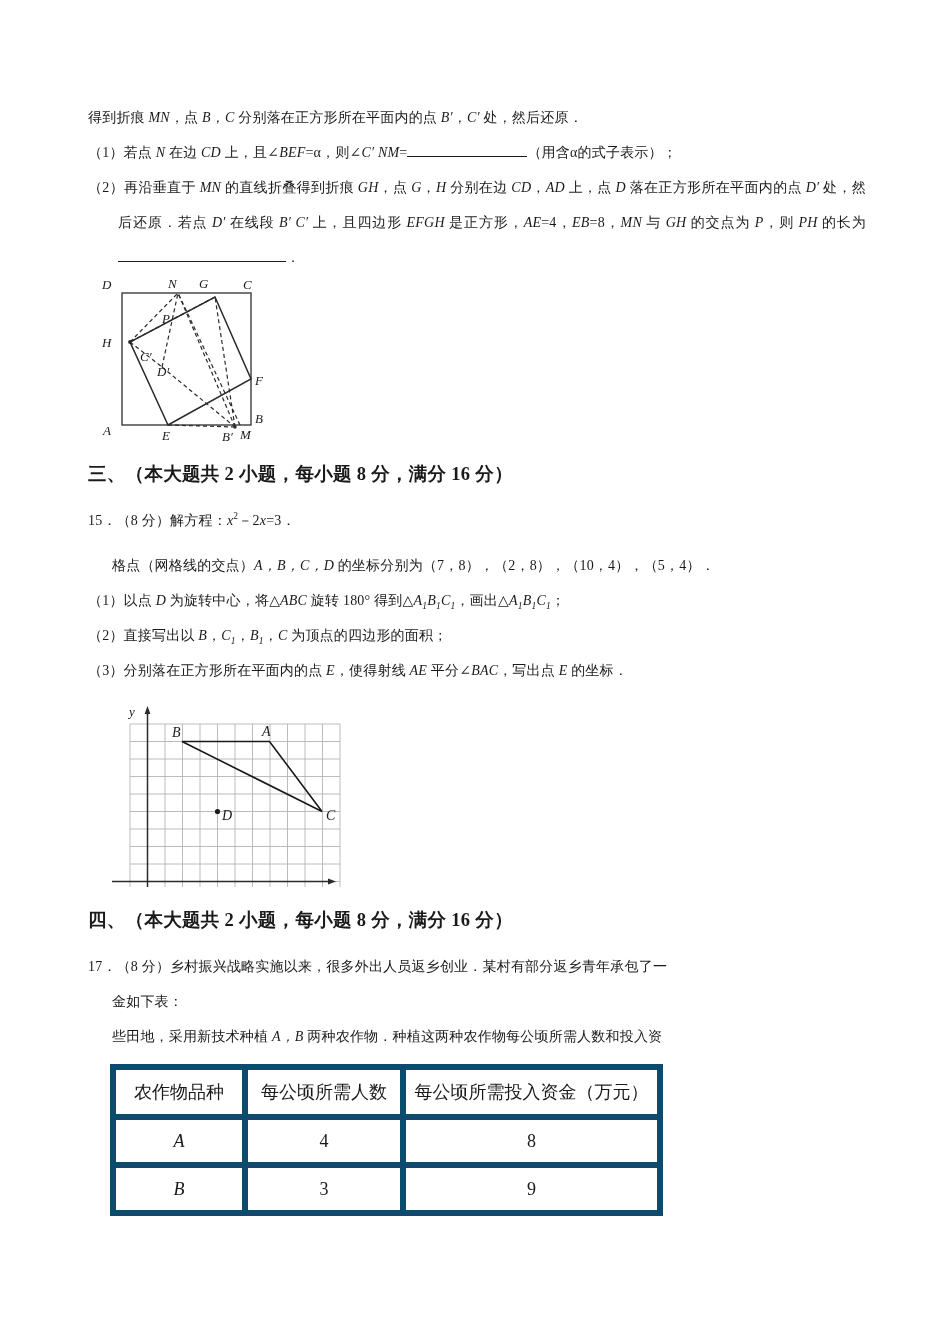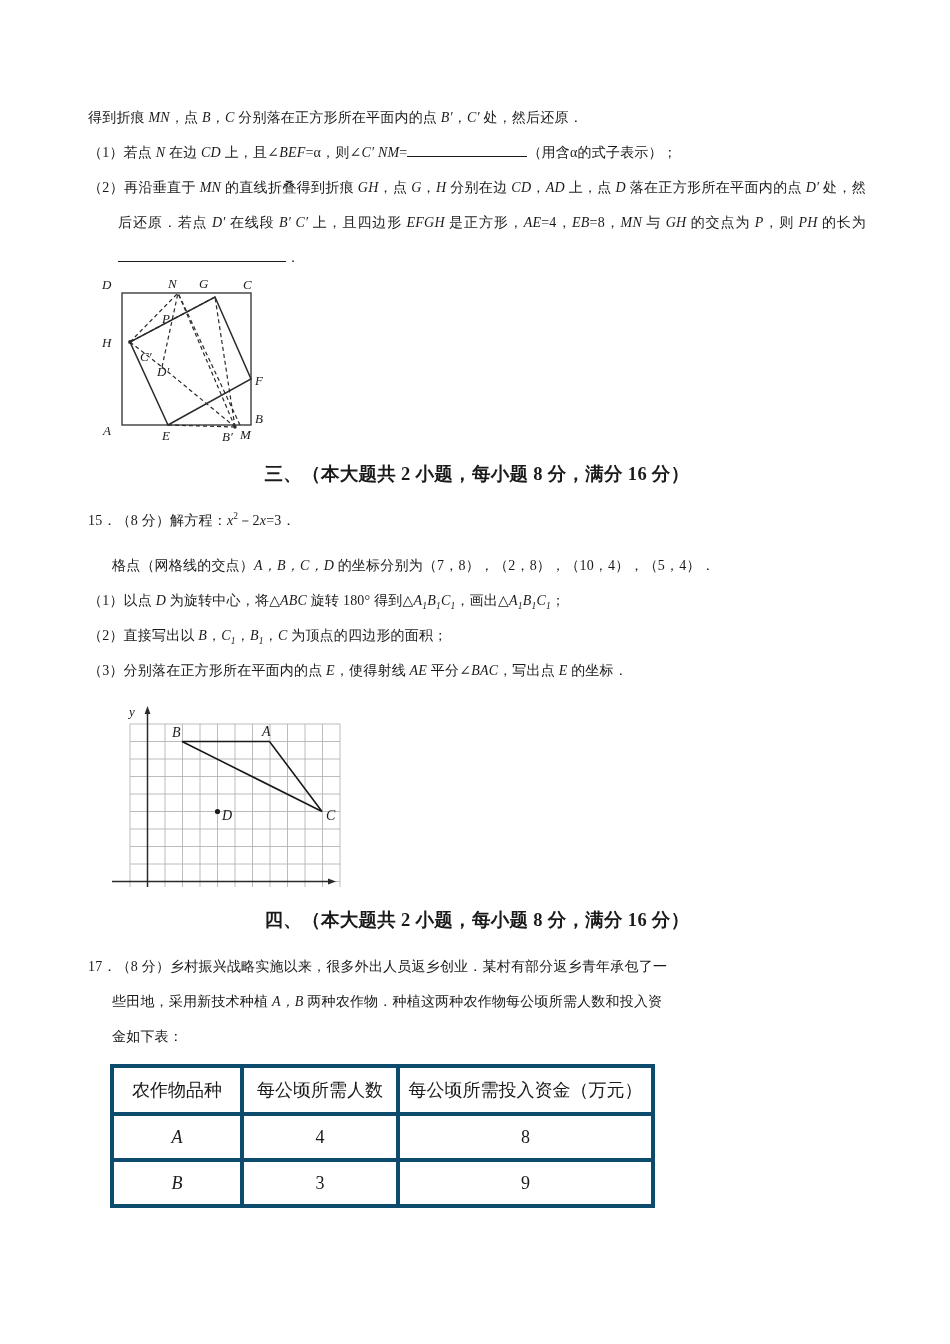--- a/index.html
+++ b/index.html
@@ -46,21 +46,20 @@
     padding-left: 30px;
     text-indent: -30px;
   }
   .it { font-style: italic; }
   .sec-head {
     font-size: 18.5px;
     font-weight: bold;
     line-height: 34px;
     margin: 0;
     letter-spacing: 0.3px;
-    text-align: center;
   }
   .blank-line {
     display: inline-block;
     border-bottom: 1.3px solid #1a1a1a;
     vertical-align: baseline;
   }
   .blank-sm { width: 120px; }
   .blank-lg { width: 168px; }
   sup.ex { font-size: 0.68em; vertical-align: super; line-height: 0; }
   sub.sb { font-size: 0.68em; vertical-align: sub; line-height: 0; }
@@ -77,21 +76,21 @@
   .fig2 { margin-left: 10px; }
 
   
   .tbl-wrap { margin-left: 22px; margin-top: 10px; }
   table.data {
     border-collapse: collapse;
     table-layout: fixed;
     font-size: 18px;
   }
   table.data td {
-    border: 4px solid #0c4a6e;
+    border: 6px solid #0c4a6e;
     text-align: center;
     vertical-align: middle;
     padding: 0;
     height: 42px;
     font-family: "Liberation Serif", "DejaVu Serif", serif;
   }
   table.data td.c1 { width: 126px; }
   table.data td.c2 { width: 152px; }
   table.data td.c3 { width: 251px; }
   table.data td.val { font-style: italic; }
@@ -226,23 +225,23 @@
     </div>
 
     <div class="gap-b"></div>
 
     <p class="sec-head">四、（本大题共 2 小题，每小题 8 分，满分 16 分）</p>
 
     <div class="gap-b"></div>
 
     <p class="para hang"><span>17</span><span>．（8 分）</span><span>乡村振兴战略实施以来，很多外出人员返乡创业．某村有部分返乡青年承包了一</span></p>
 
+    <p class="para indent">金如下表：</p>
+
     <p class="para indent"><span>些田地，采用新技术种植 </span><span class="it">A，B</span><span> 两种农作物．种植这两种农作物每公顷所需人数和投入资</span></p>
-
-    <p class="para indent">金如下表：</p>
 
     <div class="tbl-wrap">
       <table class="data">
         <tbody>
           <tr class="hdr">
             <td class="c1">农作物品种</td>
             <td class="c2">每公顷所需人数</td>
             <td class="c3">每公顷所需投入资金（万元）</td>
           </tr>
           <tr>

